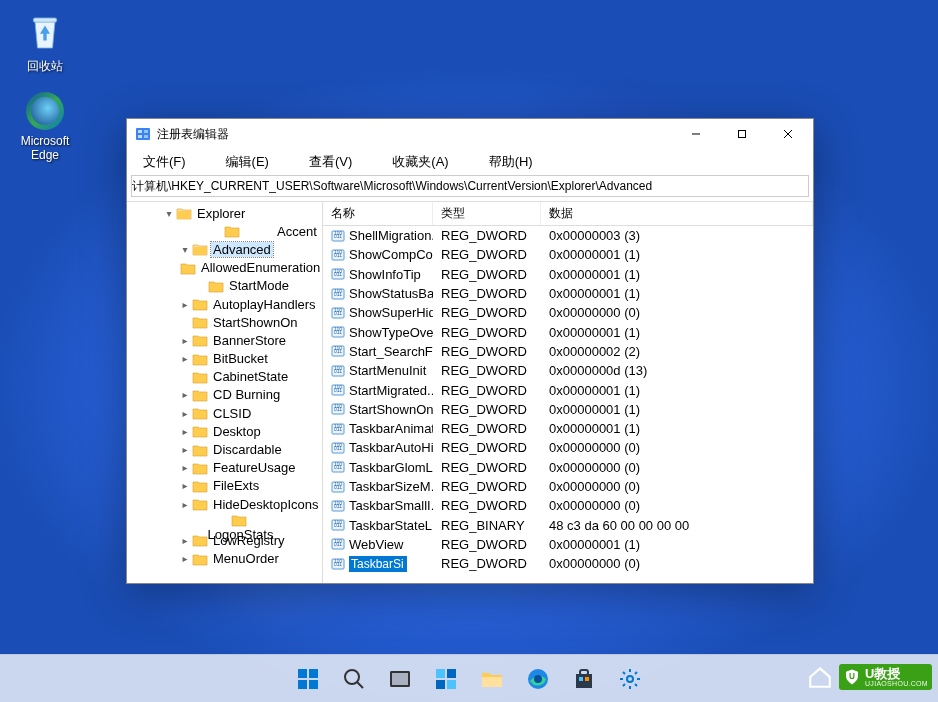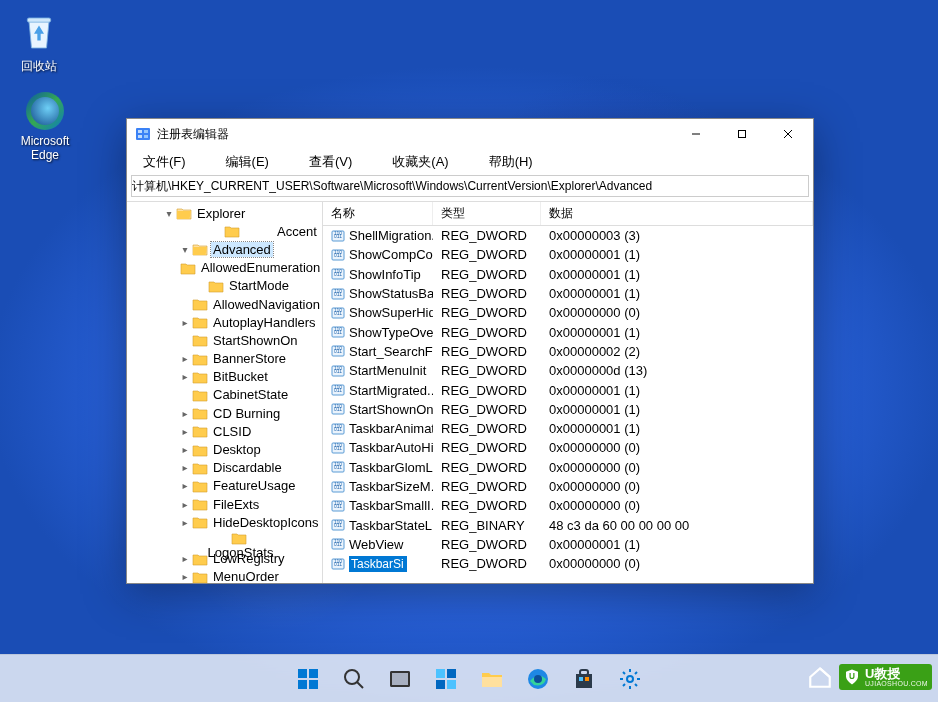--- a/index.html
+++ b/index.html
@@ -69,21 +69,21 @@
 
 .tree::-webkit-scrollbar, .list::-webkit-scrollbar { width: 17px; height:17px;}
 .tree::-webkit-scrollbar-track, .list::-webkit-scrollbar-track { background: #f0f0f0; }
 .tree::-webkit-scrollbar-thumb, .list::-webkit-scrollbar-thumb { background: #c1c1c1; }
 </style>
 </head>
 <body>
 
 <div class="wallpaper"></div>
 
-<div class="desktop-icon" style="left:4px; top:12px;">
+<div class="desktop-icon" style="left:10px; top:12px;">
   <div class="ic ic-recycle">
     <svg viewBox="0 0 48 48">
         <path fill="#e8f4ff" stroke="#7ab0e0" stroke-width="1" d="M12 10 L36 10 L33 42 L15 42 Z"></path>
         <path fill="#4aa0e8" d="M24 15 l6 10 h-4 v8 h-4 v-8 h-4 z"></path>
         <rect x="10" y="6" width="28" height="5" rx="2" fill="#cfe7fb" stroke="#7ab0e0"></rect>
       </svg>
   </div>
   <div>回收站</div>
 </div>
 
@@ -180,29 +180,20 @@
           <div class="tree-row" style="padding-left: 68px;">
             <span class="exp"></span>
             <span class="fold">
               <svg viewBox="0 0 16 14">
                 <path d="M1 3 h5 l1 1 h8 v9 h-14 z" fill="#ffcc4d" stroke="#d4a02c" stroke-width="0.6"></path>
               </svg>
             </span>
             <span class="label">StartMode</span>
           </div>
           <div class="tree-row" style="padding-left: 52px;">
-            <span class="exp"></span>
-            <span class="fold">
-              <svg viewBox="0 0 16 14">
-                <path d="M1 3 h5 l1 1 h8 v9 h-14 z" fill="#ffcc4d" stroke="#d4a02c" stroke-width="0.6"></path>
-              </svg>
-            </span>
-            <span class="label">AllowedNavigation</span>
-          </div>
-          <div class="tree-row" style="padding-left: 52px;">
             <span class="exp">▸</span>
             <span class="fold">
               <svg viewBox="0 0 16 14">
                 <path d="M1 3 h5 l1 1 h8 v9 h-14 z" fill="#ffcc4d" stroke="#d4a02c" stroke-width="0.6"></path>
               </svg>
             </span>
             <span class="label">AutoplayHandlers</span>
           </div>
           <div class="tree-row" style="padding-left: 52px;">
             <span class="exp"></span>

